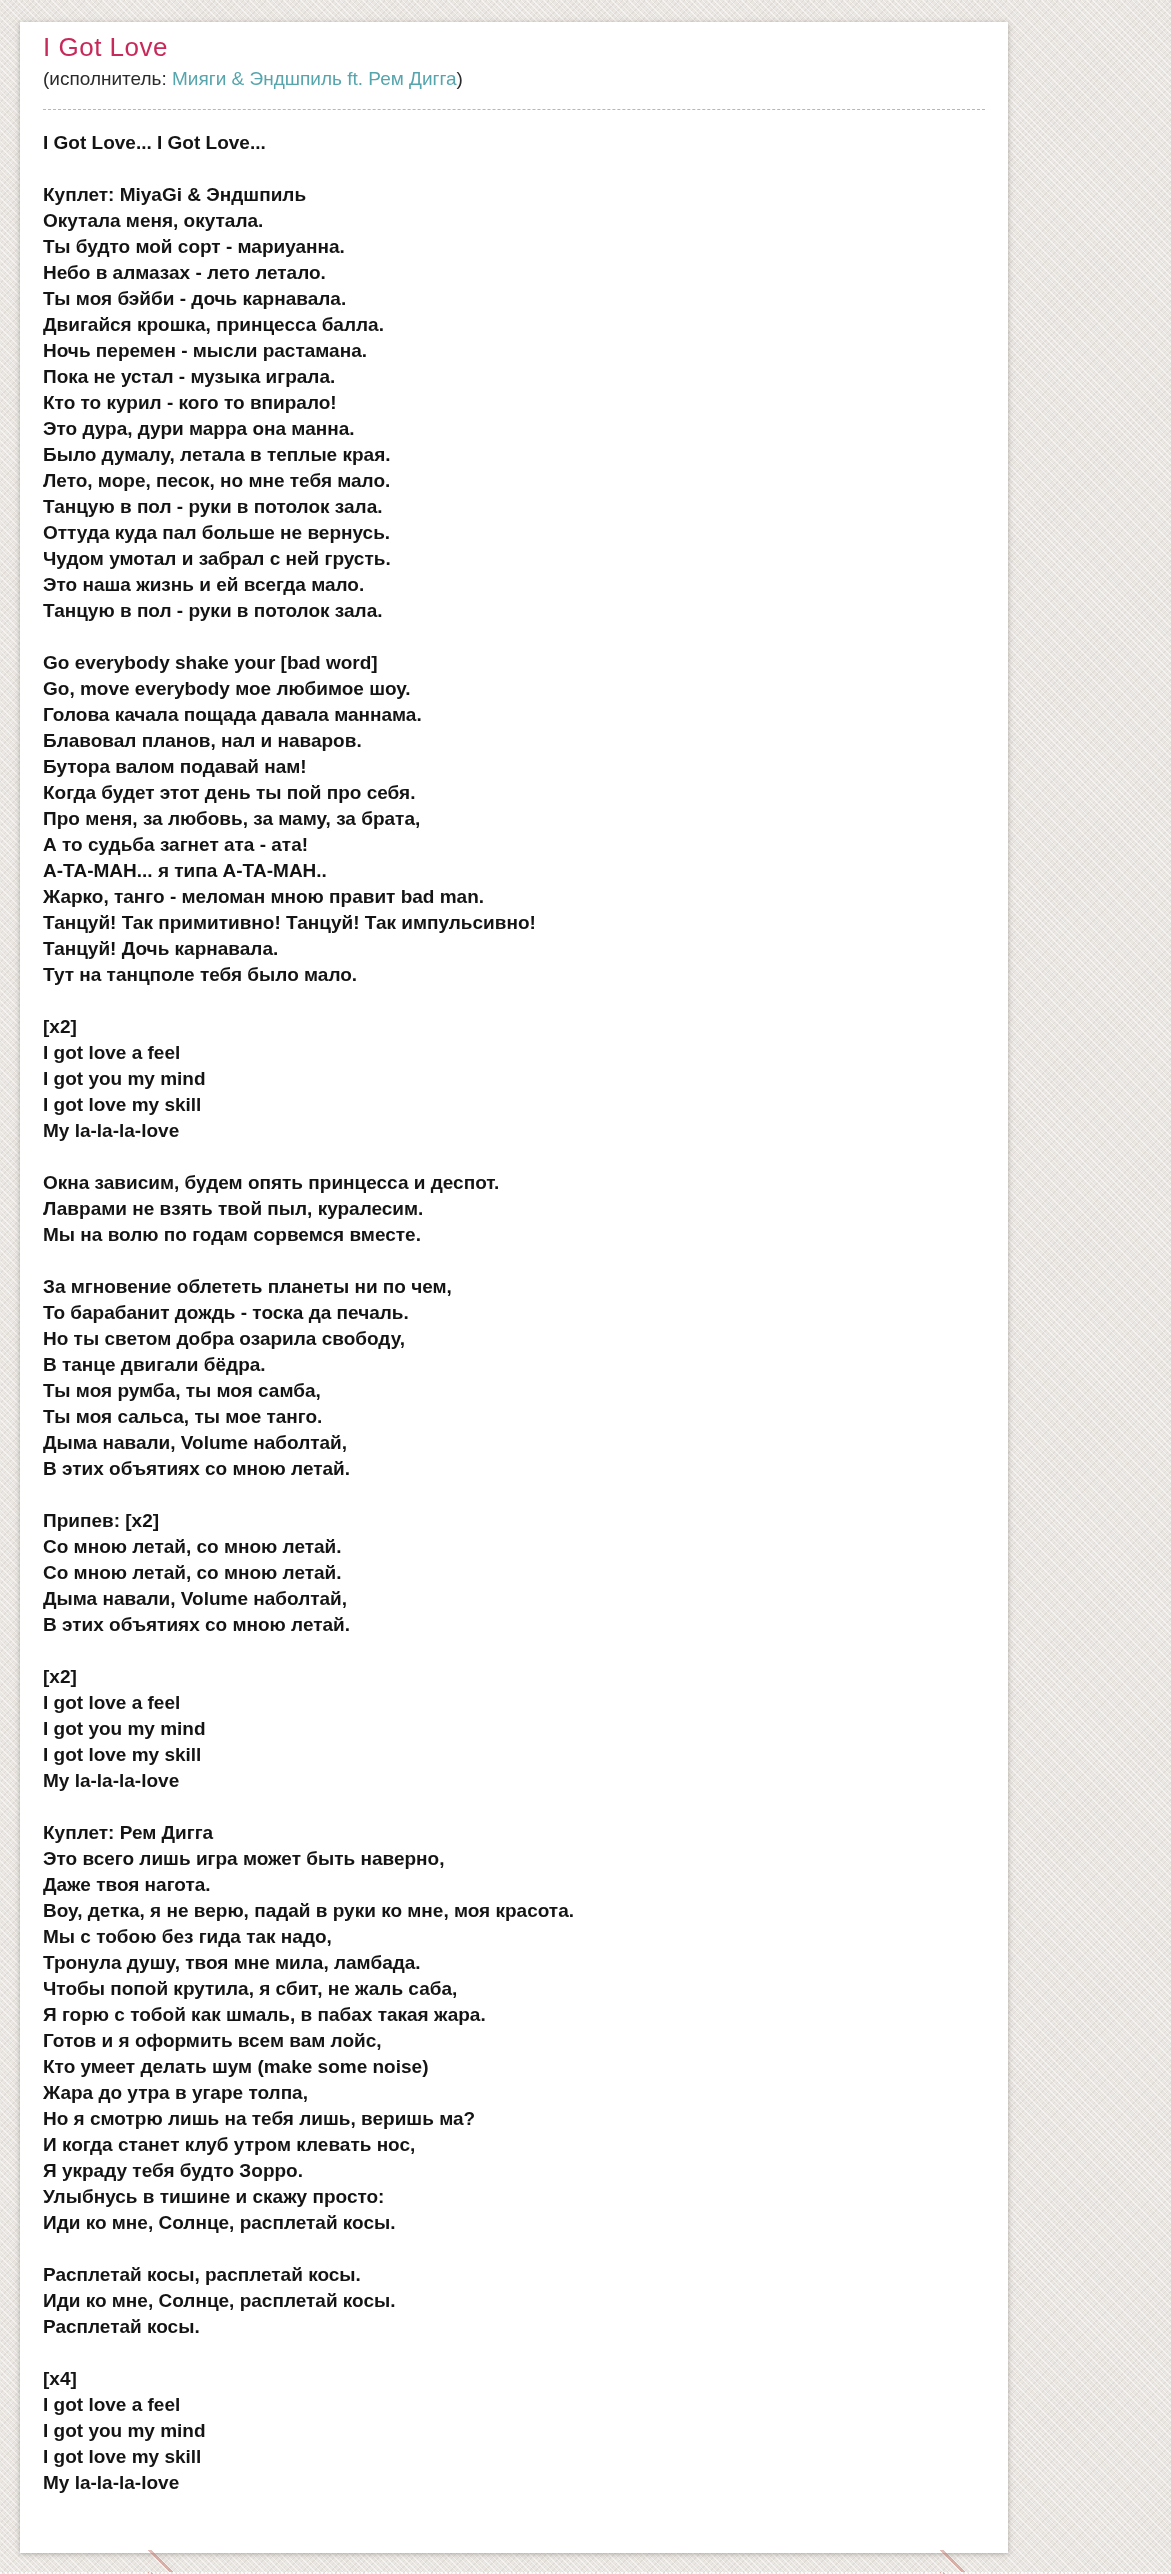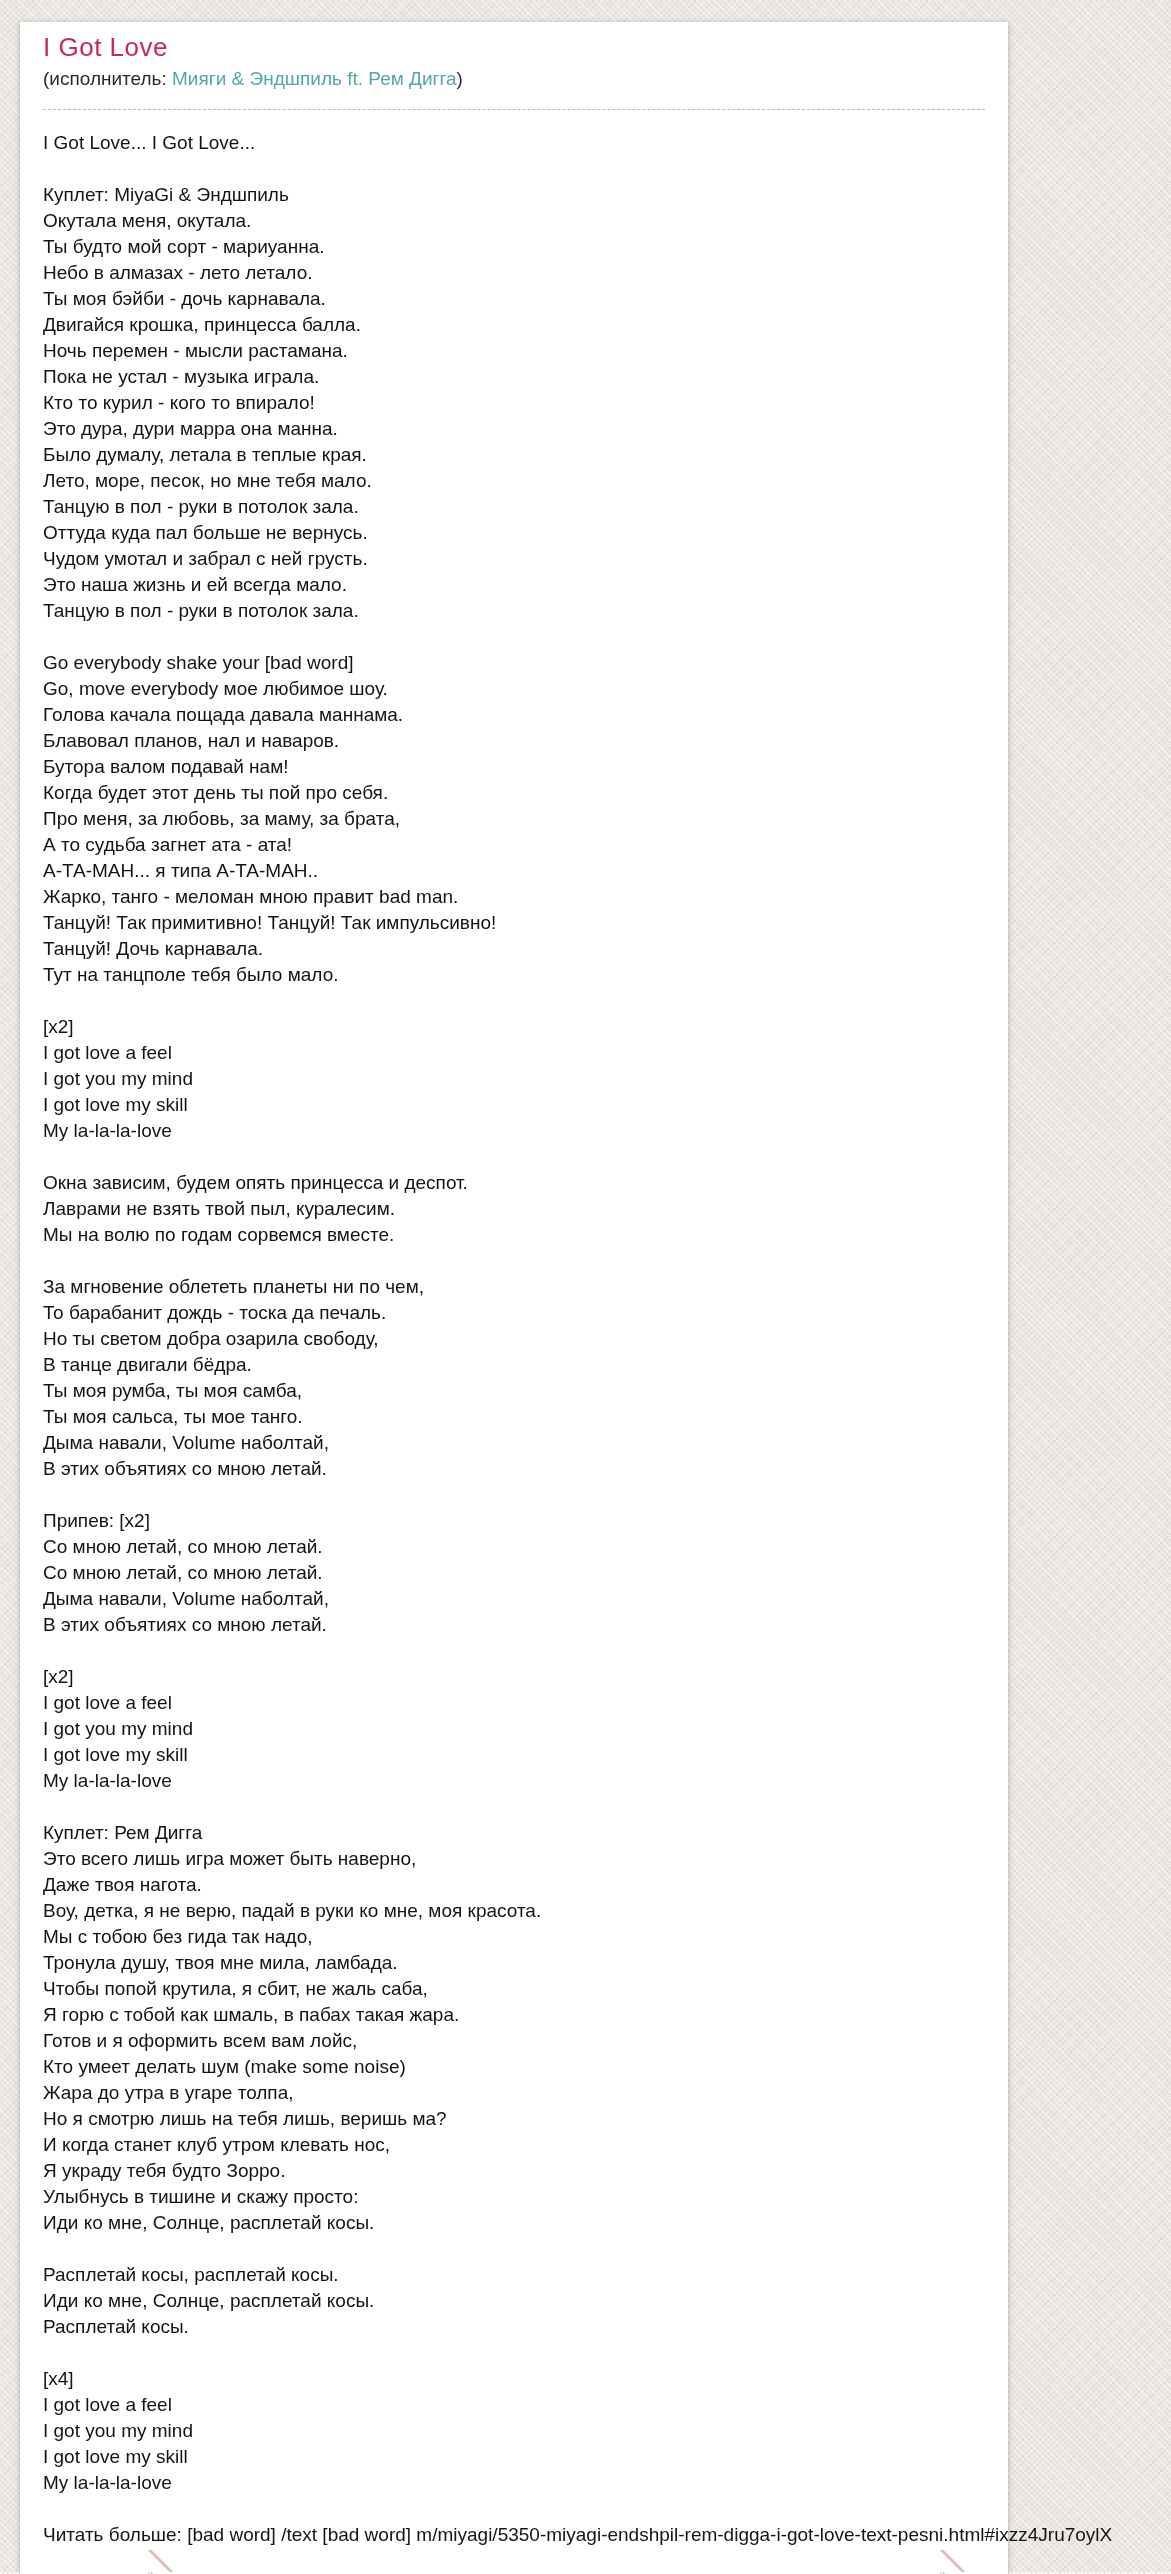--- a/index.html
+++ b/index.html
@@ -66,20 +66,21 @@
   }
   .artist-link {
     text-decoration: none;
     cursor: pointer;
   }
   .lyrics {
     margin-top: 20px;
     font-size: 19px;
     line-height: 26px;
     color: #141414;
+    font-weight: bold;
   }
   .lyrics p.stanza {
     margin: 0 0 26px 0;
   }
   .lyrics p.stanza:last-child {
     margin-bottom: 8px;
   }
   .read-more {
     margin-top: 26px;
     font-size: 19px;
@@ -107,16 +108,15 @@
         <p class="stanza">[x2]<br>I got love a feel<br>I got you my mind<br>I got love my skill<br>My la-la-la-love</p>
         <p class="stanza">Окна зависим, будем опять принцесса и деспот.<br>Лаврами не взять твой пыл, куралесим.<br>Мы на волю по годам сорвемся вместе.</p>
         <p class="stanza">За мгновение облететь планеты ни по чем,<br>То барабанит дождь - тоска да печаль.<br>Но ты светом добра озарила свободу,<br>В танце двигали бёдра.<br>Ты моя румба, ты моя самба,<br>Ты моя сальса, ты мое танго.<br>Дыма навали, Volume наболтай,<br>В этих объятиях со мною летай.</p>
         <p class="stanza">Припев: [x2]<br>Со мною летай, со мною летай.<br>Со мною летай, со мною летай.<br>Дыма навали, Volume наболтай,<br>В этих объятиях со мною летай.</p>
         <p class="stanza">[x2]<br>I got love a feel<br>I got you my mind<br>I got love my skill<br>My la-la-la-love</p>
         <p class="stanza">Куплет: Рем Дигга<br>Это всего лишь игра может быть наверно,<br>Даже твоя нагота.<br>Воу, детка, я не верю, падай в руки ко мне, моя красота.<br>Мы с тобою без гида так надо,<br>Тронула душу, твоя мне мила, ламбада.<br>Чтобы попой крутила, я сбит, не жаль саба,<br>Я горю с тобой как шмаль, в пабах такая жара.<br>Готов и я оформить всем вам лойс,<br>Кто умеет делать шум (make some noise)<br>Жара до утра в угаре толпа,<br>Но я смотрю лишь на тебя лишь, веришь ма?<br>И когда станет клуб утром клевать нос,<br>Я украду тебя будто Зорро.<br>Улыбнусь в тишине и скажу просто:<br>Иди ко мне, Солнце, расплетай косы.</p>
         <p class="stanza">Расплетай косы, расплетай косы.<br>Иди ко мне, Солнце, расплетай косы.<br>Расплетай косы.</p>
         <p class="stanza">[x4]<br>I got love a feel<br>I got you my mind<br>I got love my skill<br>My la-la-la-love</p>
       </div>
 
-    <div class="read-more">Читать больше: [bad word] /text [bad word] m/miyagi/5350-miyagi-endshpil-rem-digga-i-got-love-text-pesni.html#ixzz4Jru7oylX</div>
 
   </div>
 </div>
 
 </body></html>

